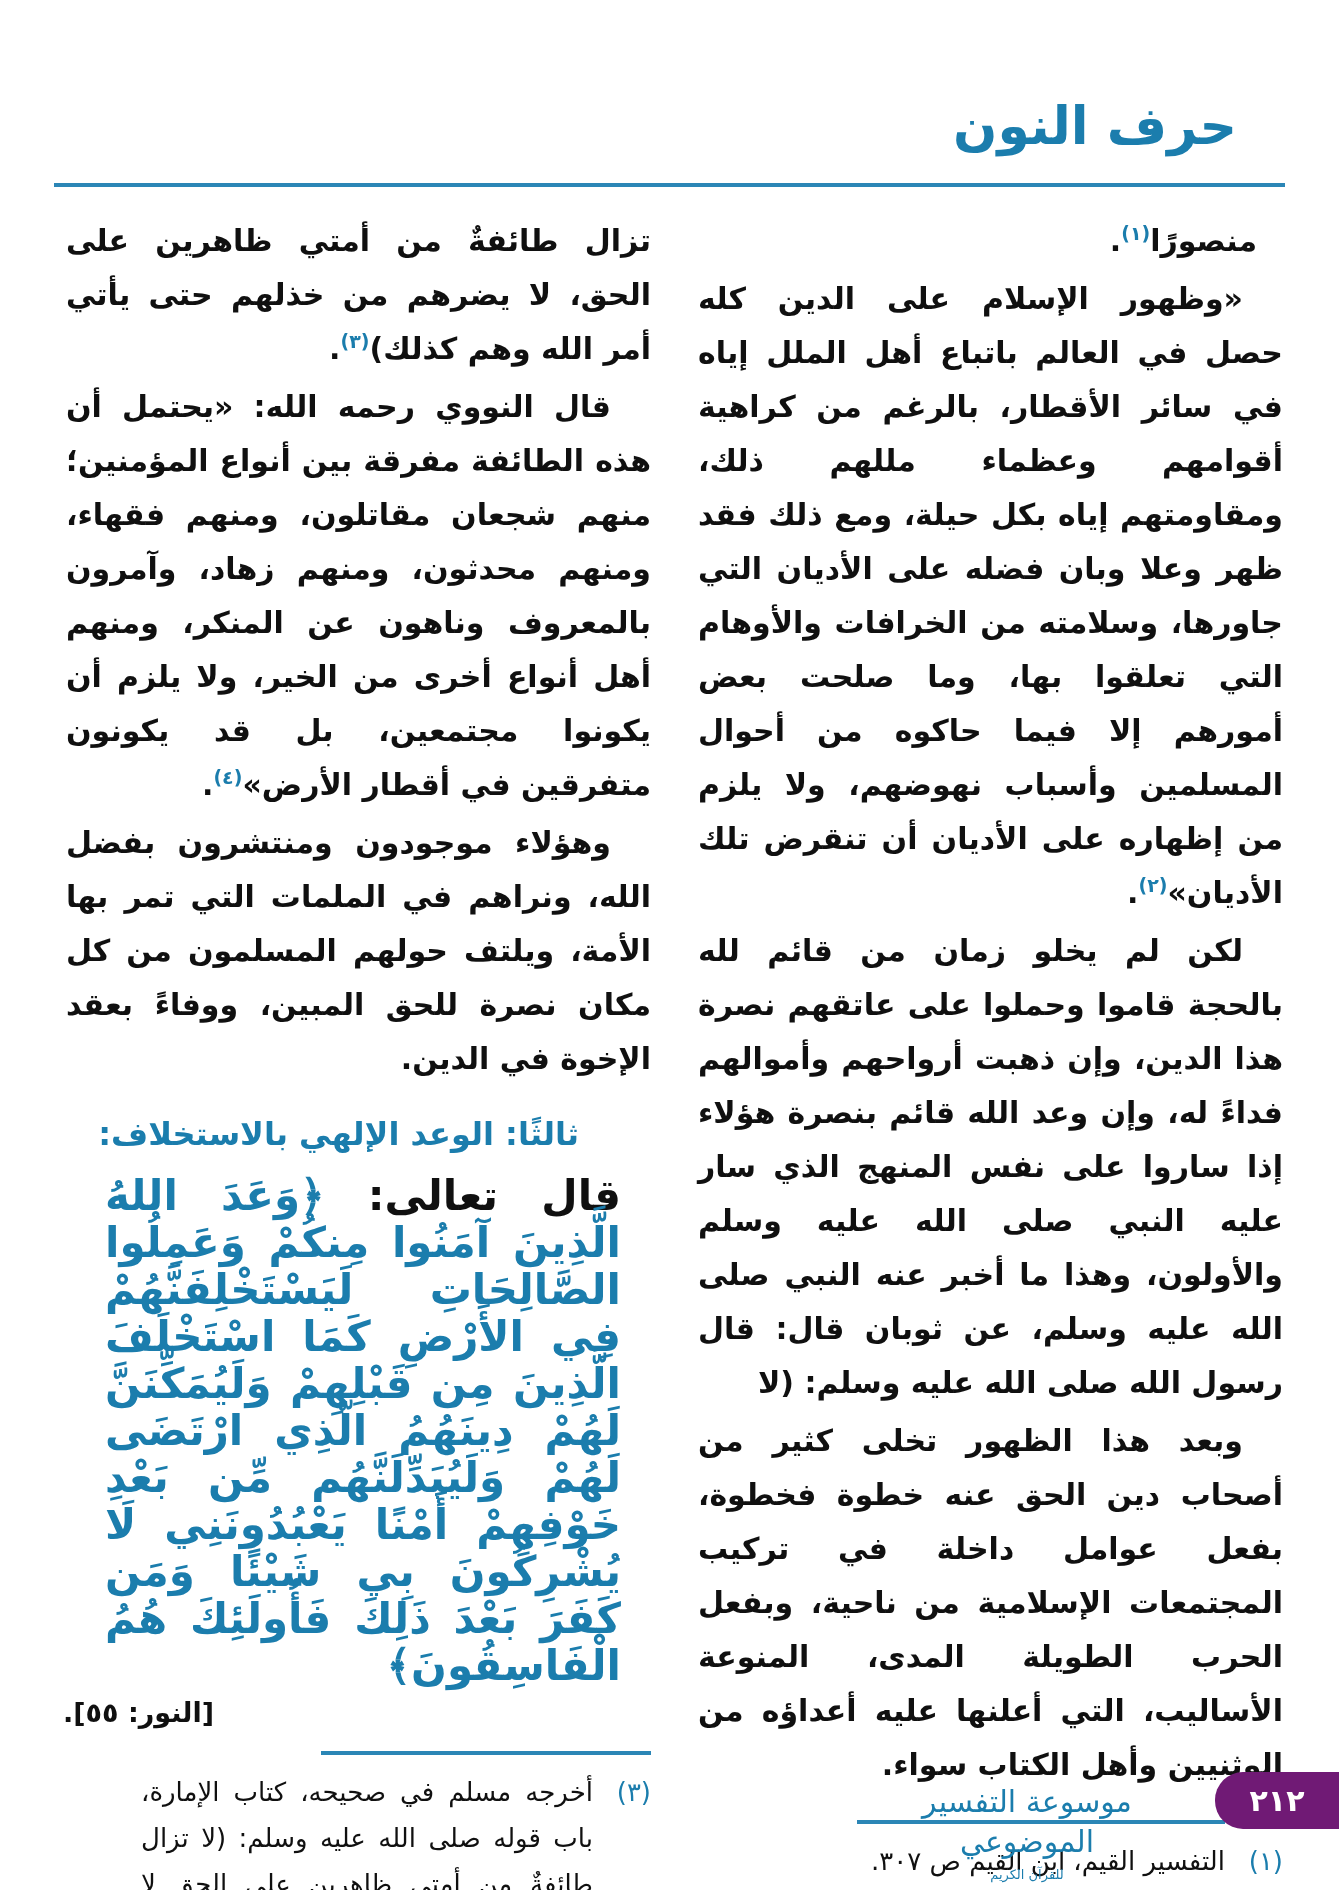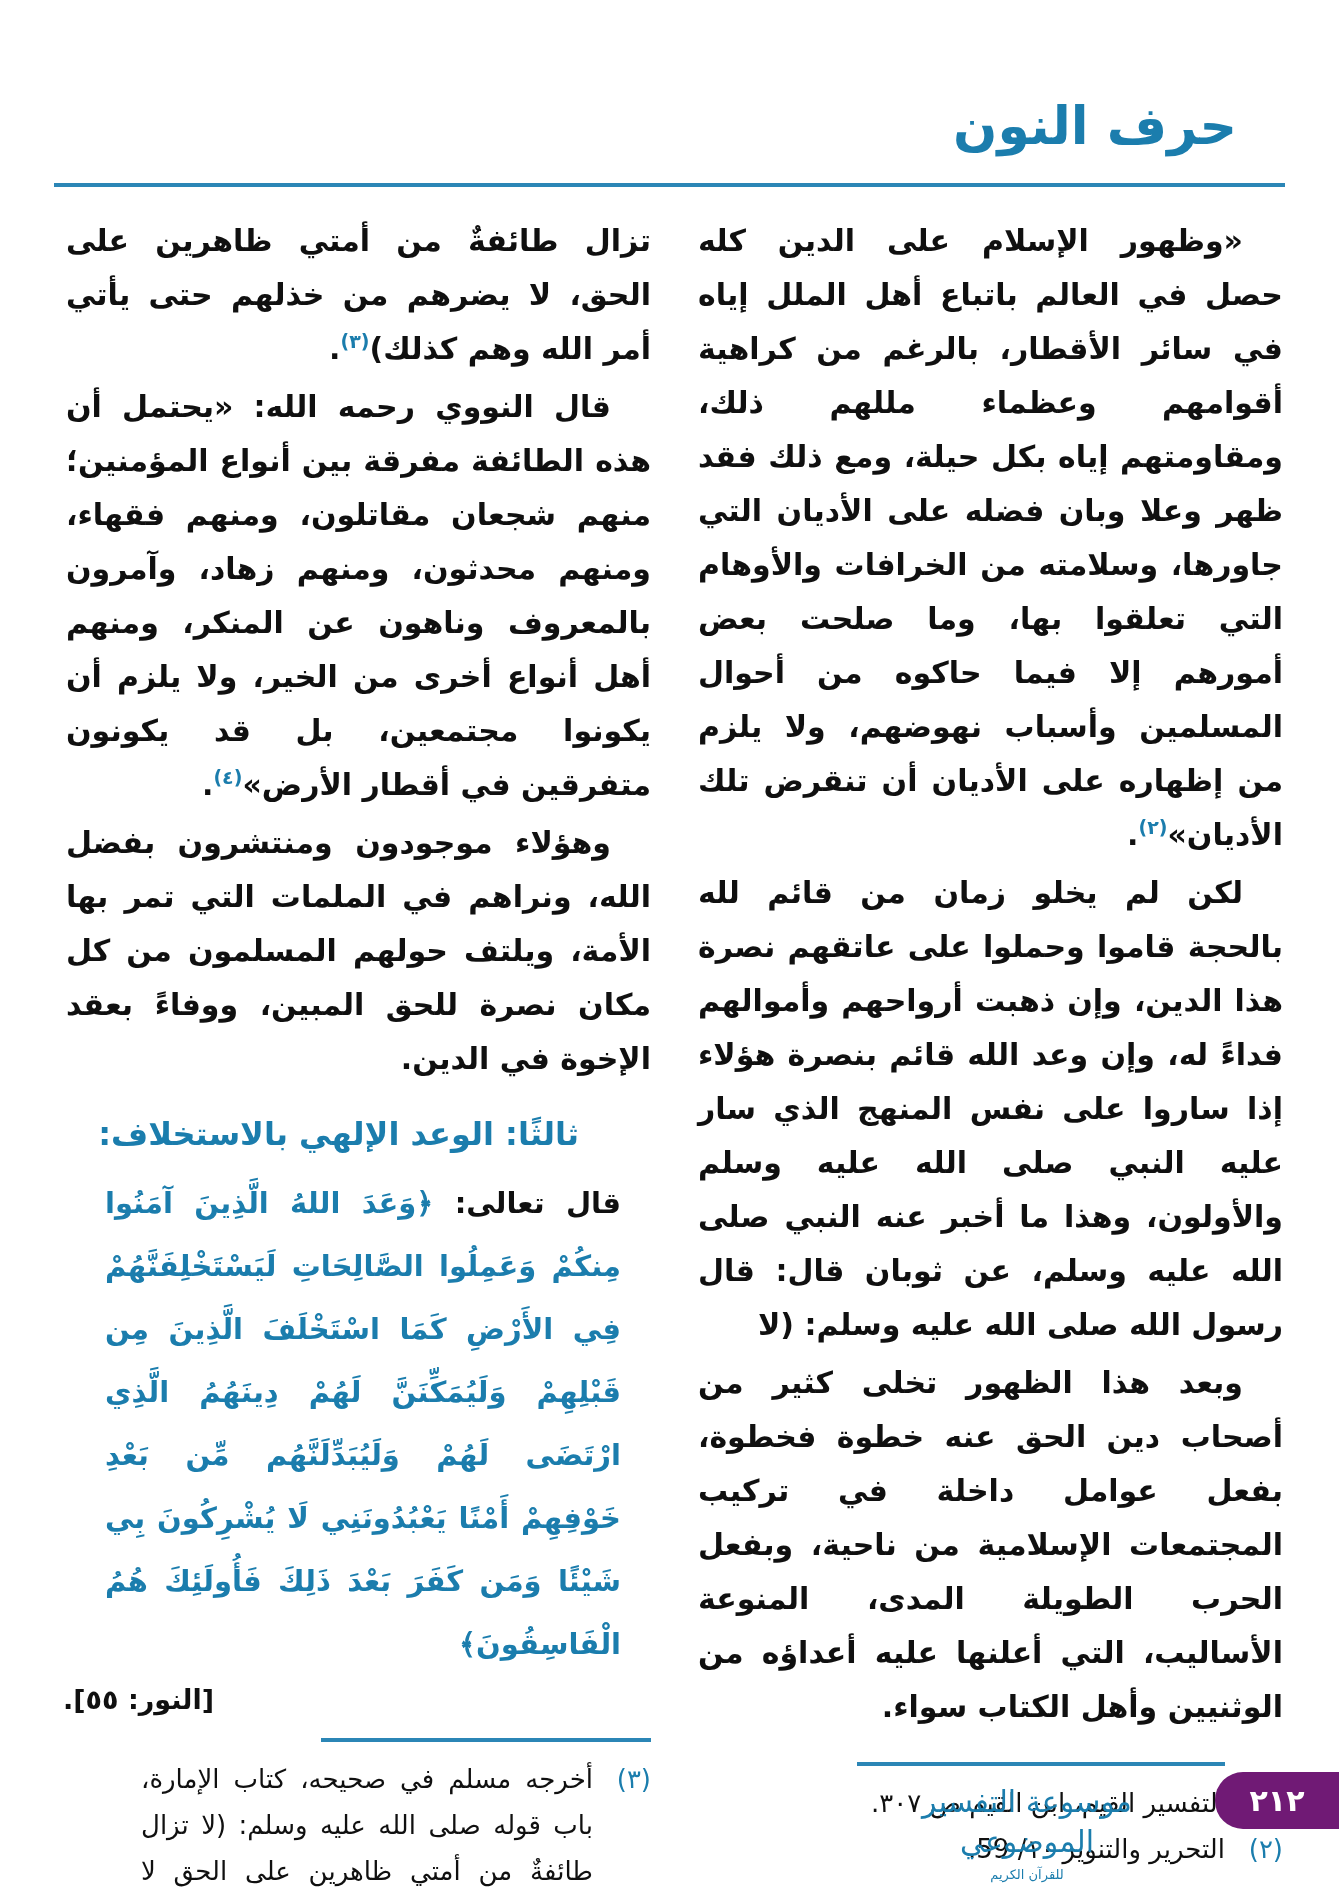--- a/index.html
+++ b/index.html
@@ -34,21 +34,21 @@
   sup.fn-ref{
     color:#1b7dad;font-size:19px;font-weight:700;
     vertical-align:super;line-height:0;
   }
   
   .heading{
     color:#1b7dad;font-size:32px;font-weight:700;
     margin:26px 72px 16px 0;line-height:44px;
   }
   .verse-para{
-    font-size:29px;line-height:63px;font-weight:700;
+    font-size:42px;line-height:47px;font-weight:700;
     color:#1b7dad;text-align:justify;
     margin:2px 0 0 0;padding:0 30px 0 48px;
   }
   .verse-intro{color:#101010;}
   .verse-citation{
     font-size:27px;font-weight:700;color:#101010;
     text-align:left;margin:4px 0 0 6px;line-height:40px;
   }
   
   .fn-sep{height:4px;background:#2b86b6;}
@@ -80,20 +80,21 @@
 </style>
 </head>
 <body>
 
 <div class="chapter-title">حرف النون</div>
 <div class="header-rule"></div>
 
 <main class="columns">
 
   <section class="col">
+    <p class="body tail-r"><span>منصورًا</span><sup class="fn-ref">(١)</sup><span>.</span></p>
 
     <p class="body indent"><span>«وظهور الإسلام على الدين كله حصل في العالم باتباع أهل الملل إياه في سائر الأقطار، بالرغم من كراهية أقوامهم وعظماء مللهم ذلك، ومقاومتهم إياه بكل حيلة، ومع ذلك فقد ظهر وعلا وبان فضله على الأديان التي جاورها، وسلامته من الخرافات والأوهام التي تعلقوا بها، وما صلحت بعض أمورهم إلا فيما حاكوه من أحوال المسلمين وأسباب نهوضهم، ولا يلزم من إظهاره على الأديان أن تنقرض تلك الأديان»</span><sup class="fn-ref">(٢)</sup><span>.</span></p>
 
     <p class="body indent">لكن لم يخلو زمان من قائم لله بالحجة قاموا وحملوا على عاتقهم نصرة هذا الدين، وإن ذهبت أرواحهم وأموالهم فداءً له، وإن وعد الله قائم بنصرة هؤلاء إذا ساروا على نفس المنهج الذي سار عليه النبي صلى الله عليه وسلم والأولون، وهذا ما أخبر عنه النبي صلى الله عليه وسلم، عن ثوبان قال: قال رسول الله صلى الله عليه وسلم: (لا</p>
 
     <p class="body indent">وبعد هذا الظهور تخلى كثير من أصحاب دين الحق عنه خطوة فخطوة، بفعل عوامل داخلة في تركيب المجتمعات الإسلامية من ناحية، وبفعل الحرب الطويلة المدى، المنوعة الأساليب، التي أعلنها عليه أعداؤه من الوثنيين وأهل الكتاب سواء.</p>
 
     <div class="fn-sep sep-right"></div>
     <div class="fn-area-right">
       <div class="fn">

